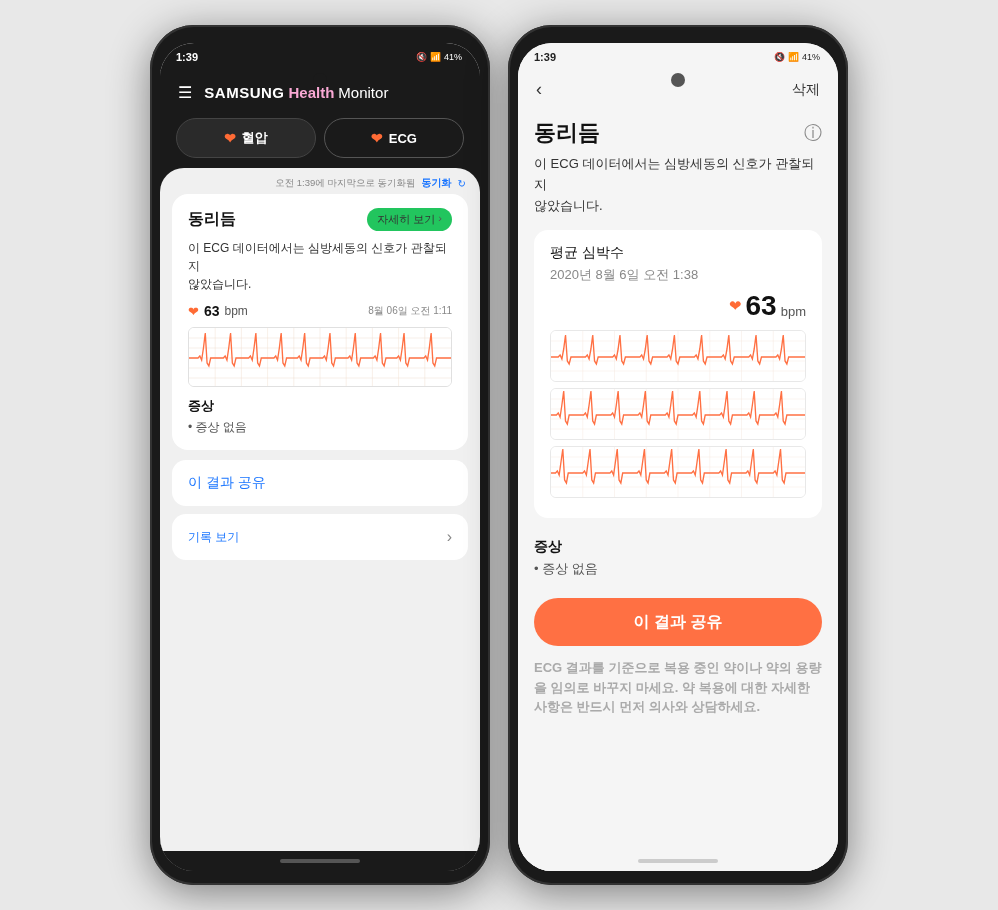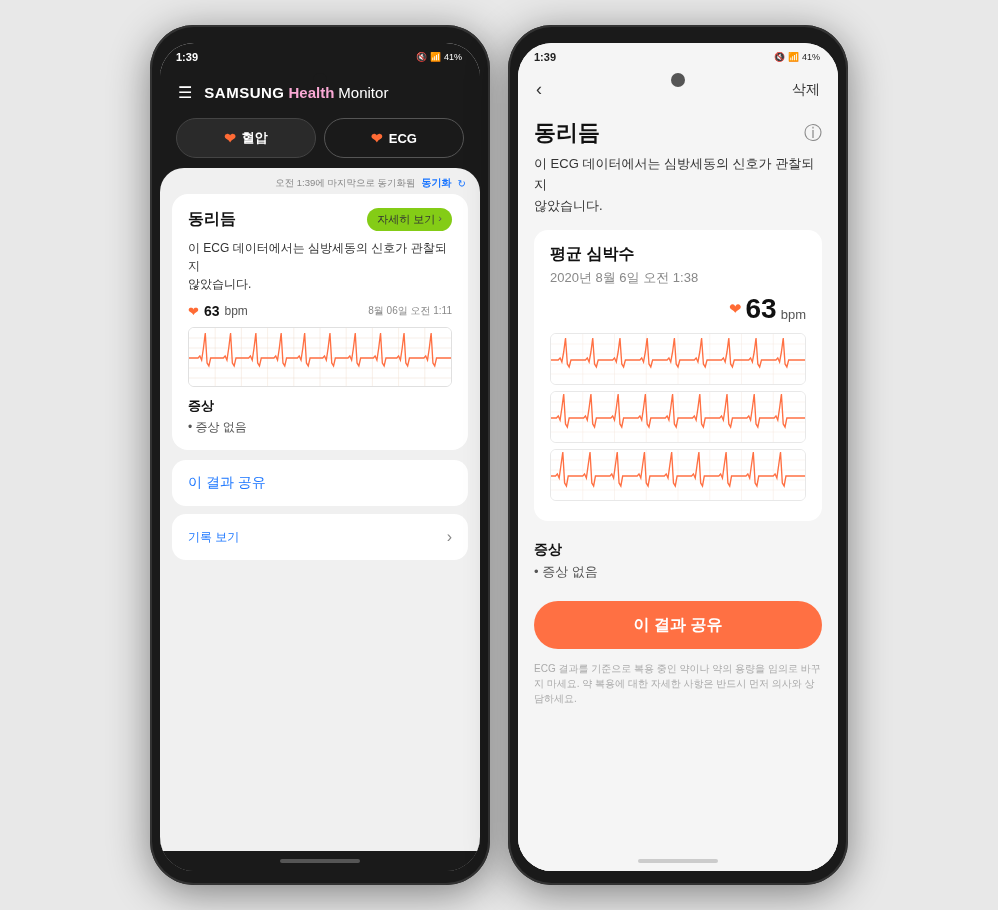--- a/index.html
+++ b/index.html
@@ -160,21 +160,21 @@
       padding: 14px 16px;
     }
     .card-header {
       display: flex;
       align-items: center;
       justify-content: space-between;
       margin-bottom: 8px;
     }
     .card-title { font-size: 16px; font-weight: 700; color: #111; }
     .detail-btn {
-      background: #84cc16;
+      background: #22c55e;
       border-radius: 14px;
       padding: 4px 10px;
       font-size: 11px;
       color: #333;
       display: flex;
       align-items: flex-start;
       gap: 3px;
     }
     .detail-arrow { font-size: 11px; color: #555; }
     .card-desc { font-size: 12px; color: #333; line-height: 1.5; margin-bottom: 10px; }
@@ -274,21 +274,21 @@
       border-radius: 14px;
       padding: 14px 16px;
       margin-bottom: 10px;
     }
     .avg-hr-header {
       display: flex;
       align-items: center;
       justify-content: space-between;
       margin-bottom: 4px;
     }
-    .avg-hr-label { font-size: 16px; font-weight: 700; color: #111; }
+    .avg-hr-label { font-size: 14px; font-weight: 400; color: #111; }
     .avg-hr-value-row {
       display: flex;
       align-items: center;
       justify-content: flex-end;
       gap: 4px;
       margin-bottom: 8px;
     }
     .avg-hr-heart { color: #ff6b35; font-size: 15px; }
     .avg-hr-number { font-size: 28px; font-weight: 700; color: #111; }
     .avg-hr-unit { font-size: 13px; color: #555; align-self: flex-end; padding-bottom: 3px; }
@@ -313,21 +313,21 @@
     .share-btn {
       background: #ff7043;
       border-radius: 30px;
       height: 48px;
       display: flex;
       align-items: center;
       justify-content: center;
       margin-bottom: 12px;
     }
     .share-btn-text { color: #fff; font-size: 16px; font-weight: 700; }
-    .disclaimer-text { font-size: 10px; color: #aaa; line-height: 1.5; }
+    .disclaimer-text { font-size: 13px; color: #aaa; line-height: 1.5; font-weight: bold; }
   </style>
 </head>
 <body>
 
 <div class="phones-container">
 
   <div class="phone">
     <div class="phone-screen">
 
       <div class="status-bar">

